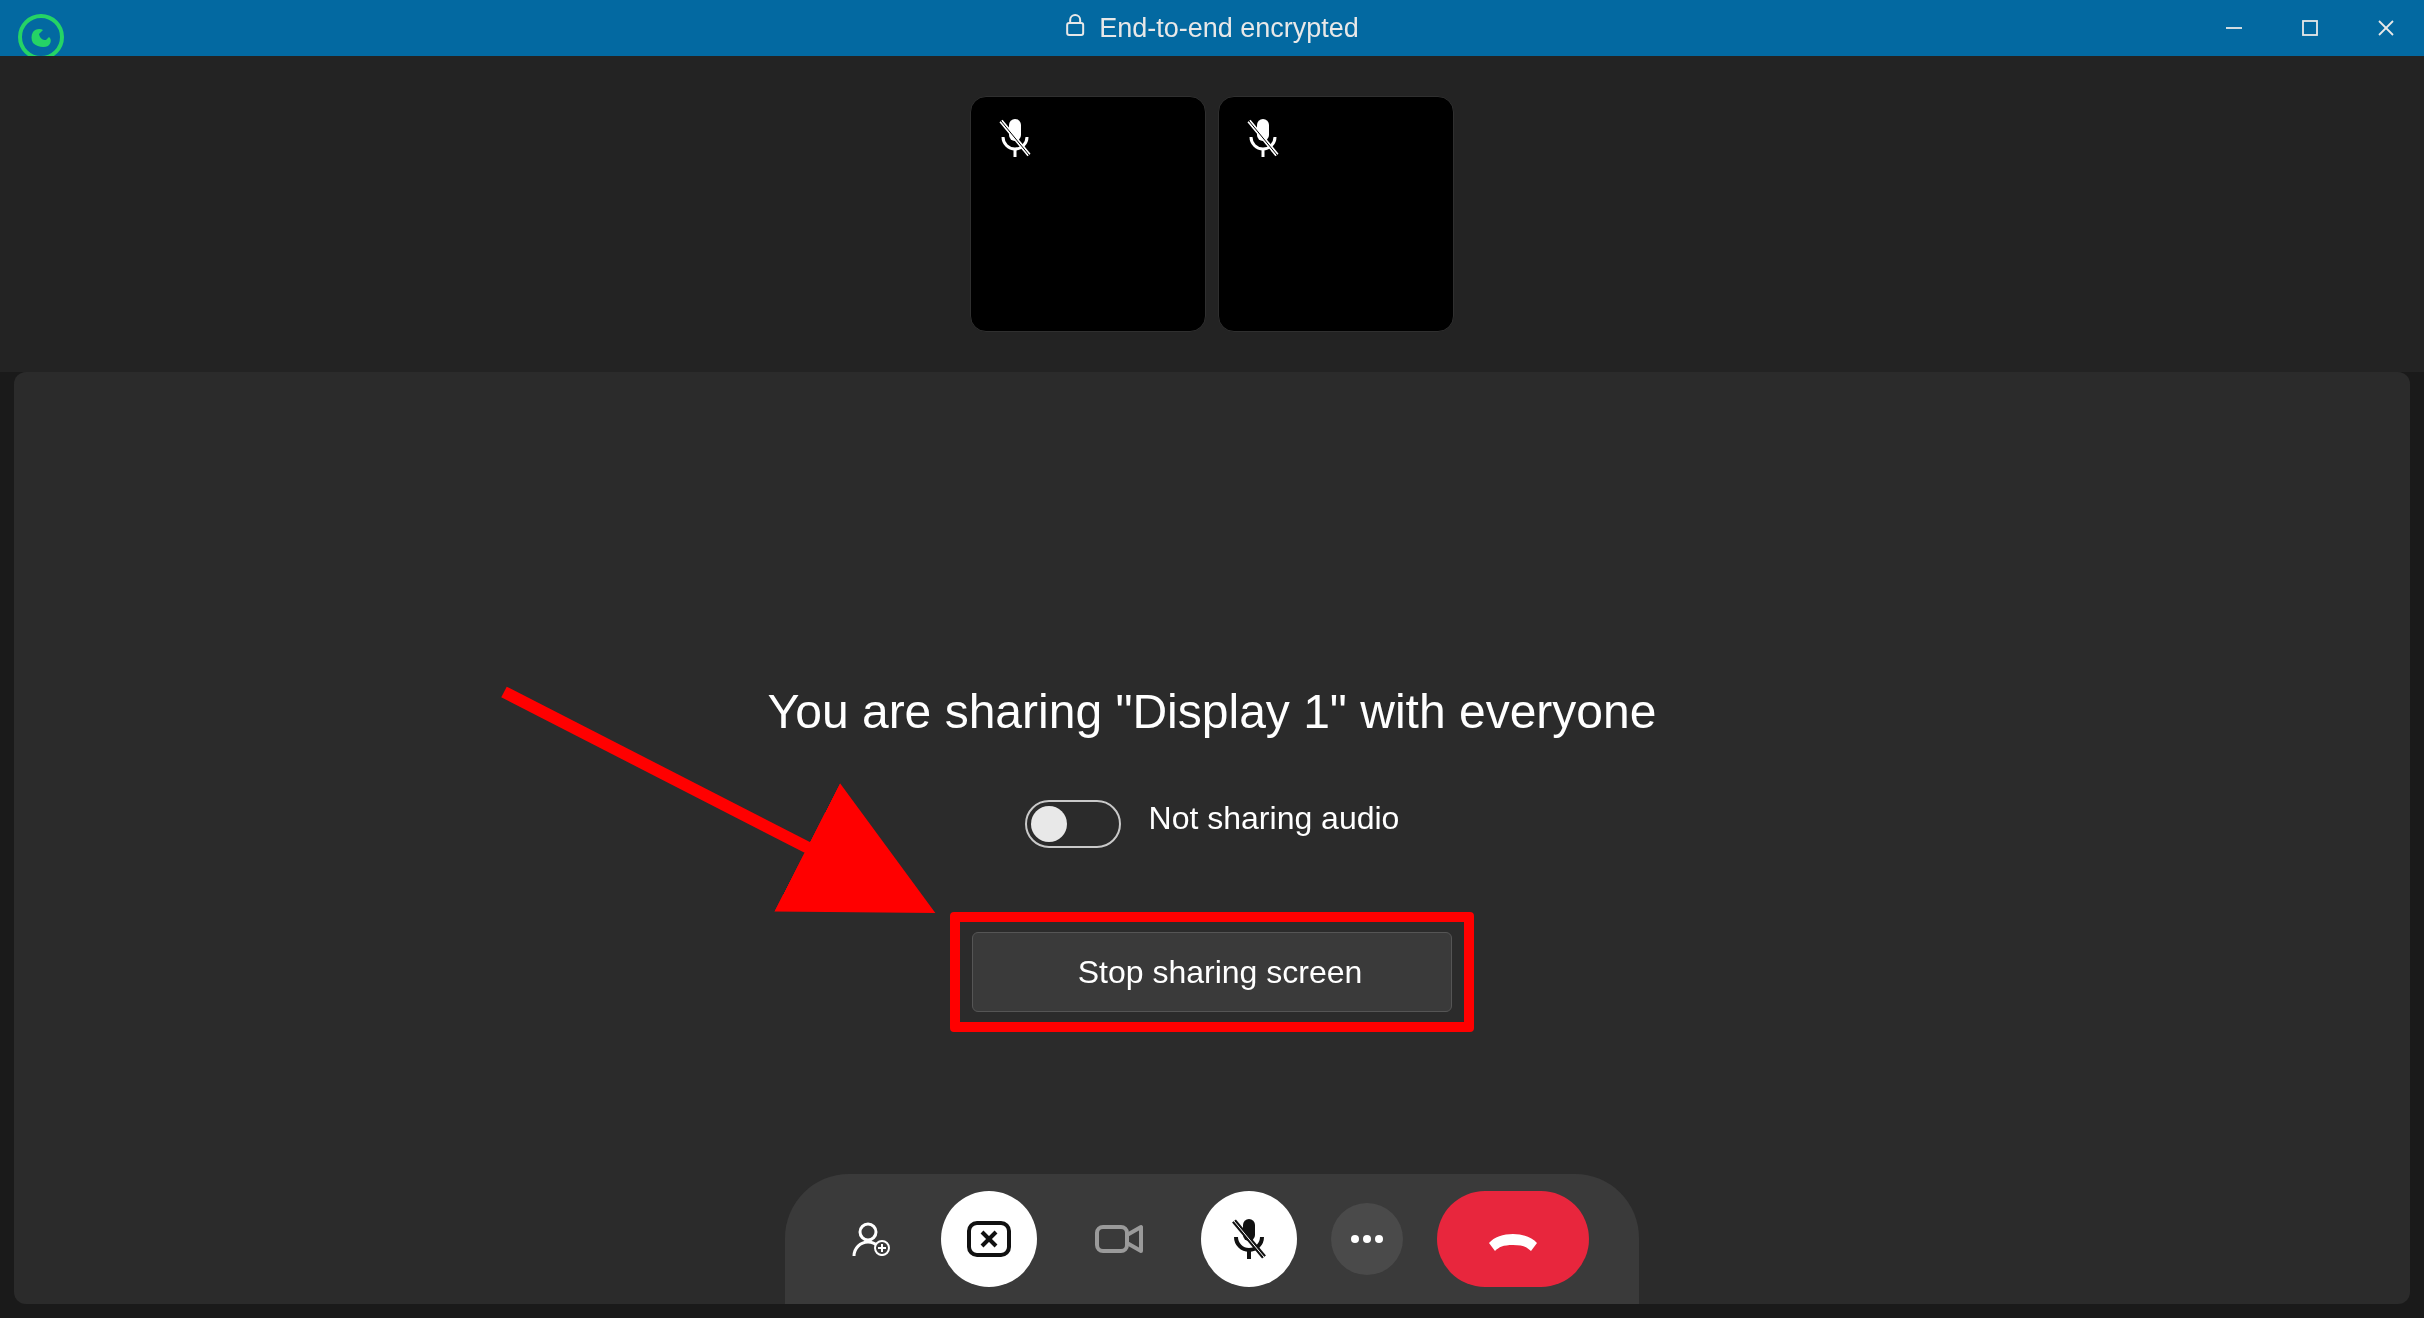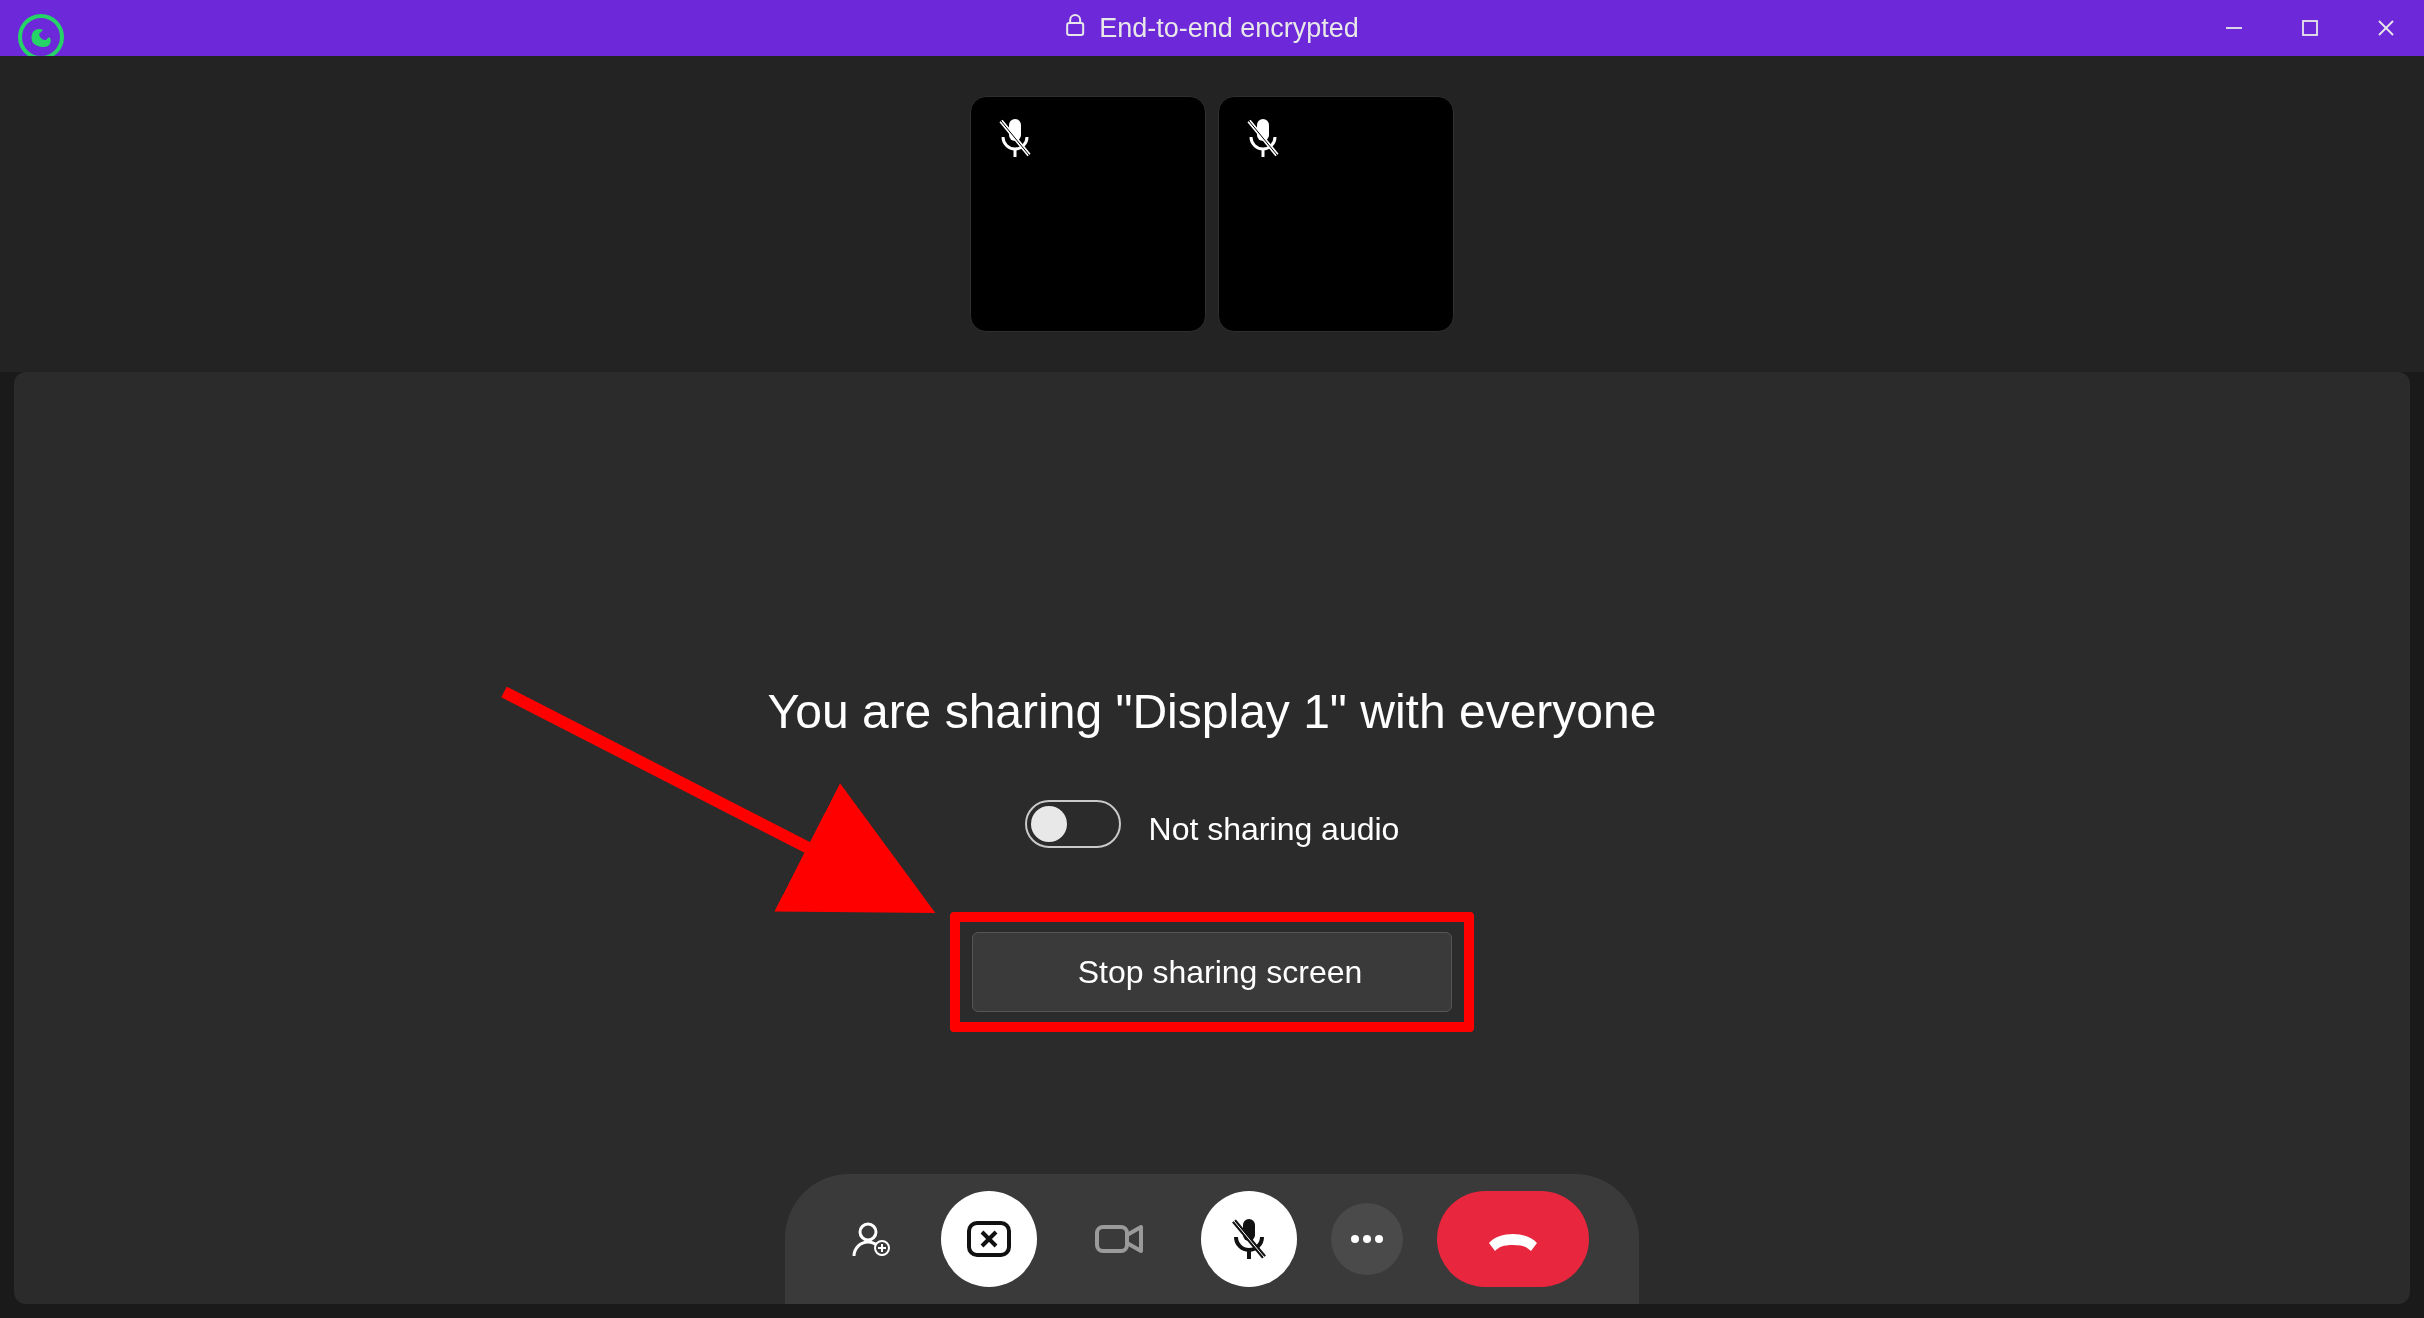--- a/index.html
+++ b/index.html
@@ -10,21 +10,21 @@
     width: 2424px;
     height: 1318px;
     background: #1a1a1a;
     transform-origin: top left;
   }
 
   
   .titlebar {
     position: relative;
     height: 56px;
-    background: #6d28d9;
+    background: #0369a1;
     display: flex;
     align-items: center;
   }
   .logo { position: absolute; left: 18px; top: 14px; }
   .titlecenter {
     position: absolute;
     left: 50%;
     transform: translateX(-50%);
     display: flex;
     align-items: center;
@@ -91,21 +91,21 @@
     font-size: 48px;
     font-weight: 400;
   }
 
   .audiorow {
     position: absolute;
     width: 100%;
     top: 428px;
     display: flex;
     justify-content: center;
-    align-items: flex-end;
+    align-items: flex-start;
     gap: 28px;
     color: #ffffff;
     font-size: 32px;
   }
   .toggle {
     width: 96px;
     height: 48px;
     border-radius: 999px;
     border: 2px solid #c9c9c9;
     background: transparent;

